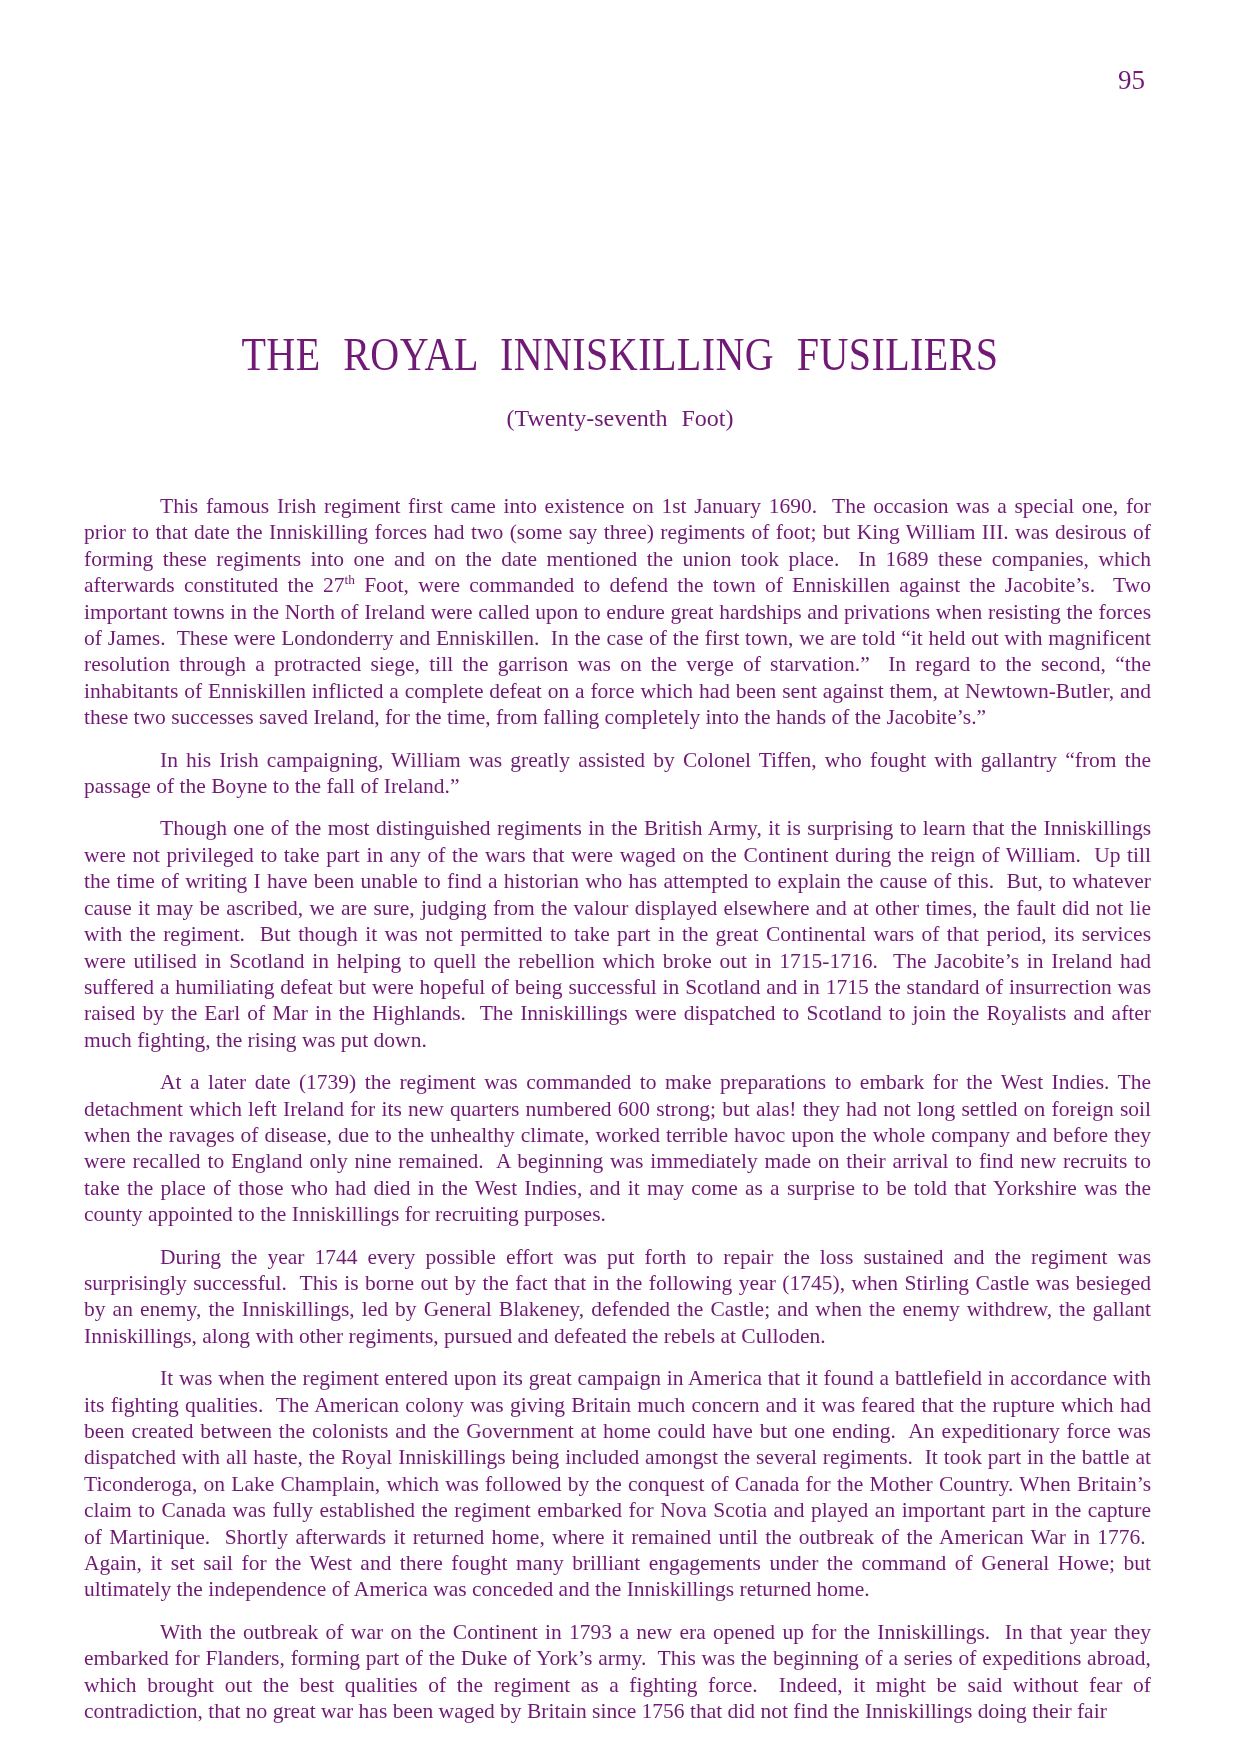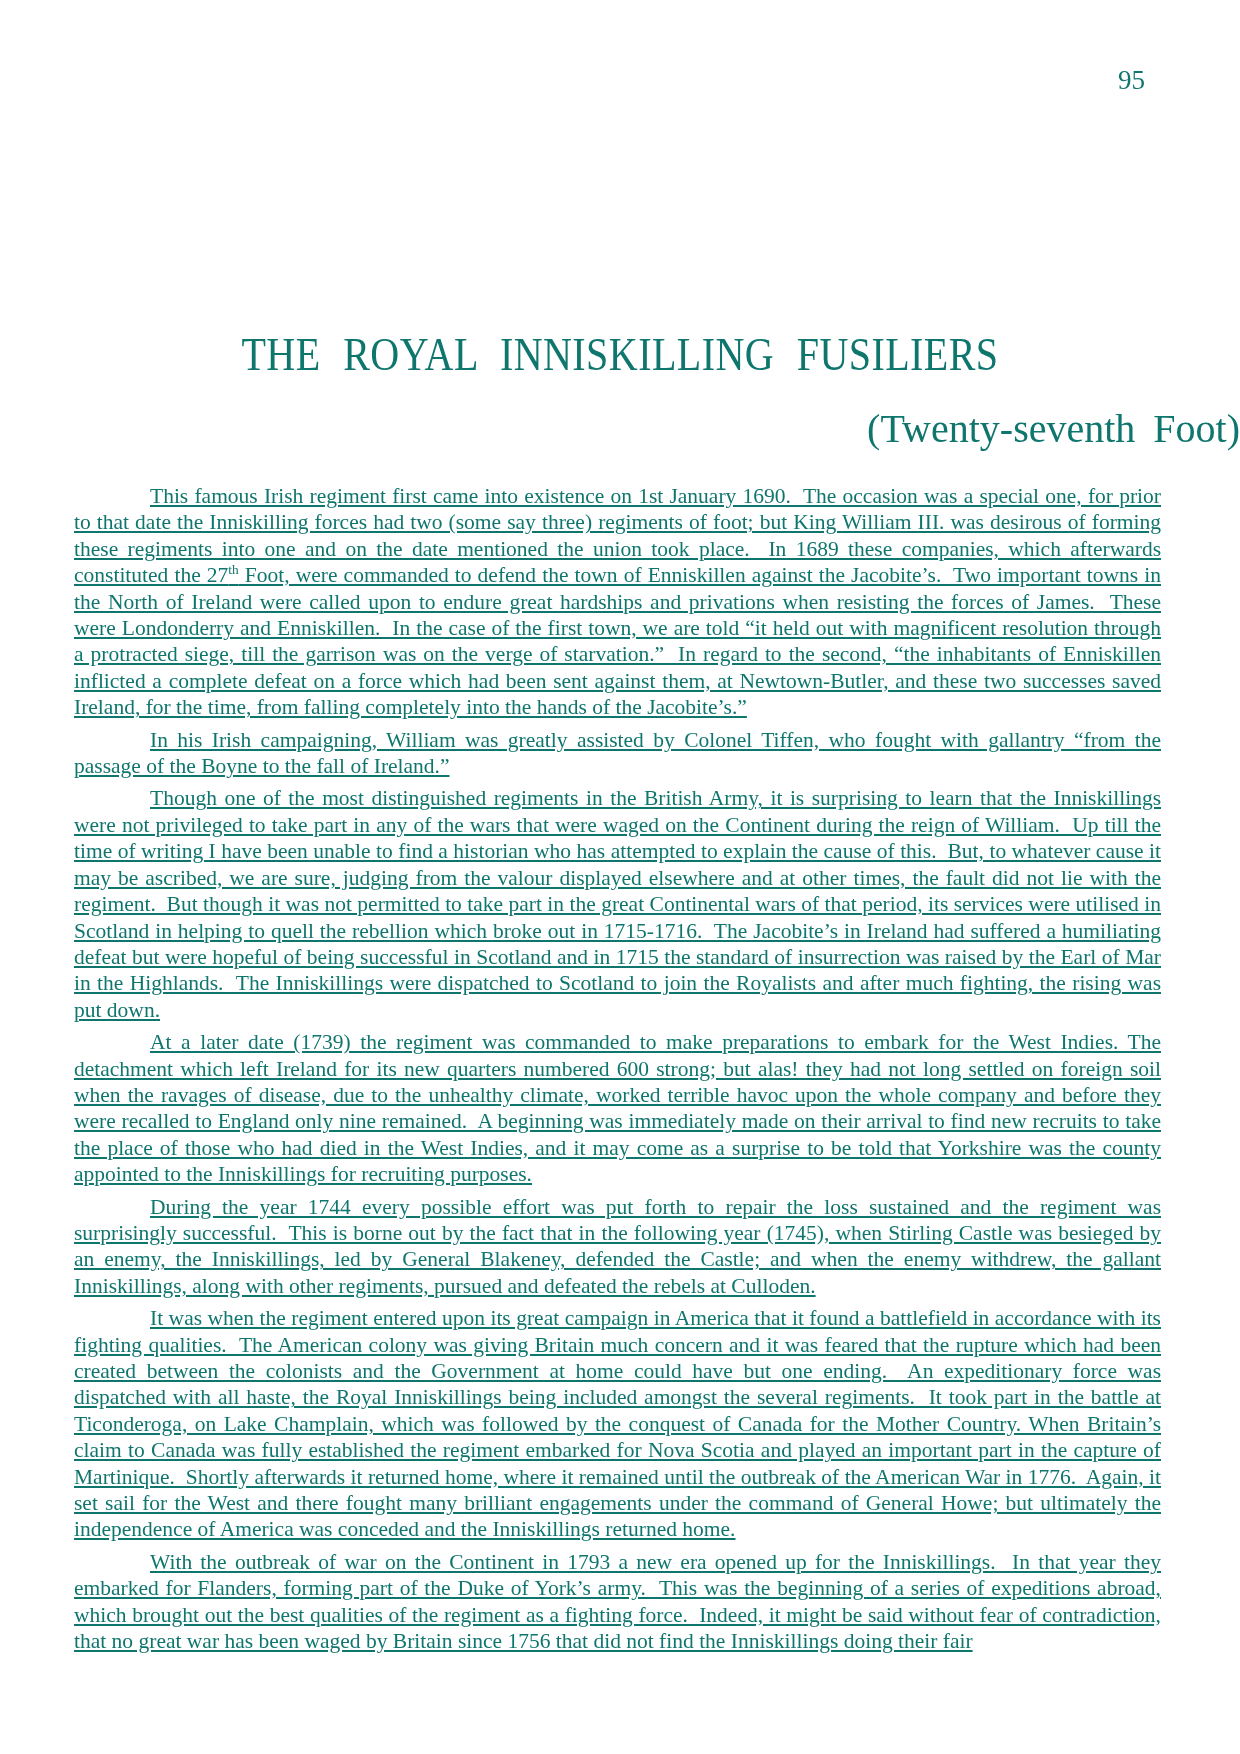--- a/index.html
+++ b/index.html
@@ -5,21 +5,21 @@
   html, body {
     margin: 0;
     padding: 0;
     background: #ffffff;
   }
   .page {
     position: relative;
     width: 1240px;
     height: 1754px;
     background: #ffffff;
-    color: #0f766e;
+    color: #701a75;
     font-family: "Liberation Serif", serif;
     overflow: hidden;
   }
   .page-number {
     position: absolute;
     top: 67px;
     right: 95px;
     font-size: 27px;
     line-height: 1;
   }
@@ -36,38 +36,37 @@
     word-spacing: 14px;
     white-space: nowrap;
     transform: scaleX(0.87);
     transform-origin: center top;
   }
   .subtitle {
     position: absolute;
     top: 405px;
     left: 0;
     width: 100%;
-    text-align: right;
-    font-size: 40px;
+    text-align: center;
+    font-size: 24px;
     word-spacing: 8px;
   }
   .article {
     position: absolute;
     top: 477px;
     left: 68px;
     width: 1099px;
     font-size: 21.5px;
     line-height: 26.4px;
     text-align: justify;
   }
   .article p {
-    margin: 6px;
+    margin: 16px;
     padding: 0;
     text-indent: 76px;
-    text-decoration: underline;
   }
   .article sup {
     font-size: 0.62em;
     line-height: 0;
     vertical-align: super;
   }
 </style>
 </head>
 <body>
 

